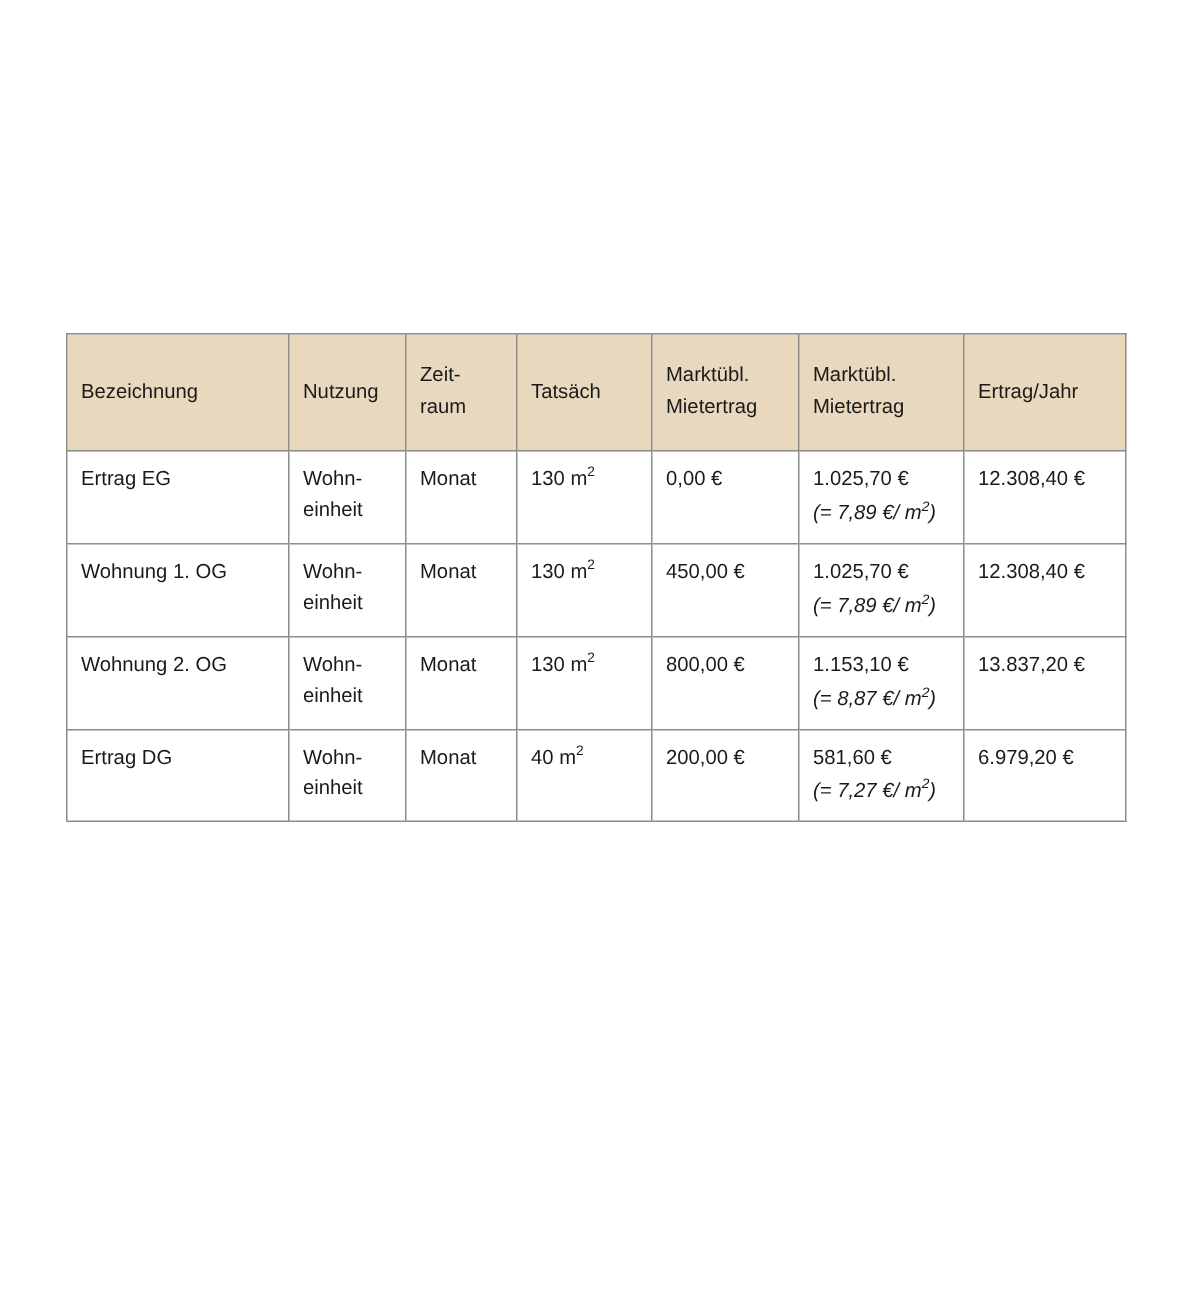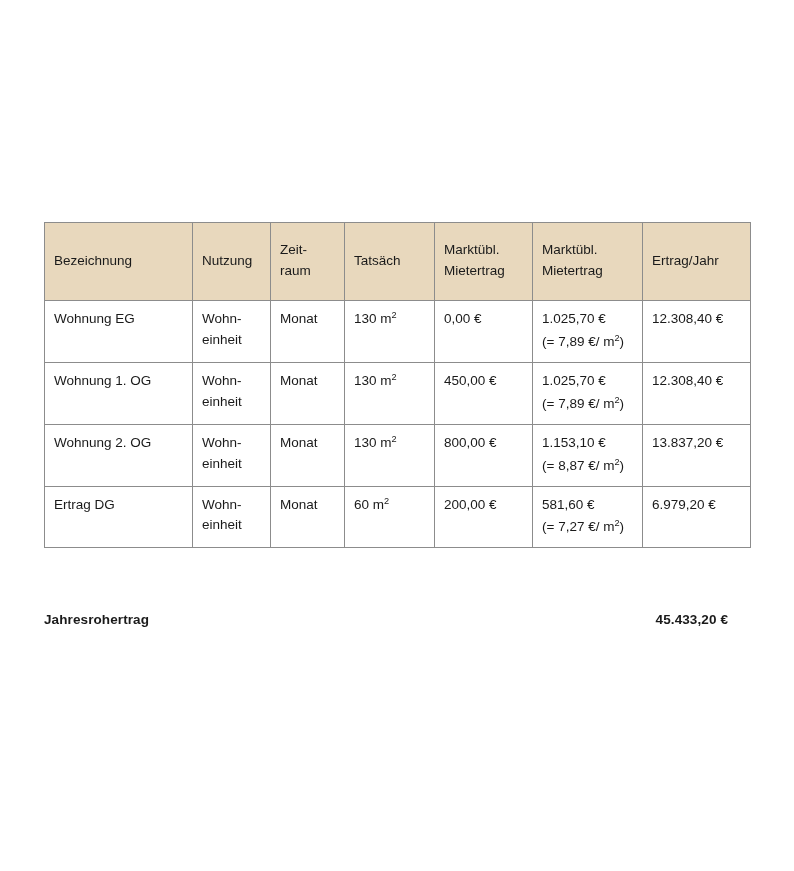--- a/index.html
+++ b/index.html
@@ -51,20 +51,21 @@
   .col-bez  { width: 148px; }
   .col-nutz { width:  78px; }
   .col-zeit { width:  74px; }
   .col-flae { width:  90px; }
   .col-tats { width:  98px; }
   .col-mark { width: 110px; }
   .col-ertr { width: 108px; }
 
   td.num-right { text-align: right; margin-top: 14px; }
   .sub-italic {
+    font-style: italic;
     display: block;
     margin-top: 2px;
     white-space: nowrap;
   }
   .hdr-two-line { display: block; }
   sup {
     font-size: 0.68em;
     vertical-align: super;
     line-height: 0;
   }
@@ -121,21 +122,21 @@
             <span class="hdr-two-line">Marktübl.</span>
             <span class="hdr-two-line">Mietertrag</span>
           </th>
           <th>
             <span class="hdr-two-line">Ertrag/Jahr</span>
           </th>
         </tr>
       </thead>
       <tbody>
         <tr>
-          <td>Wohnung EG</td>
+          <td>Ertrag EG</td>
           <td>
             <span class="hdr-two-line">Wohn-</span>
             <span class="hdr-two-line">einheit</span>
           </td>
           <td>Monat</td>
           <td><span>130</span>&nbsp;<span>m</span><sup>2</sup></td>
           <td>0,00 €</td>
           <td>
             <span>1.025,70 €</span>
             <span class="sub-italic"><span>(= 7,89 €/ m</span><sup>2</sup><span>)</span></span>
@@ -172,30 +173,26 @@
           </td>
           <td class="num-right">13.837,20 €</td>
         </tr>
         <tr>
           <td>Ertrag DG</td>
           <td>
             <span class="hdr-two-line">Wohn-</span>
             <span class="hdr-two-line">einheit</span>
           </td>
           <td>Monat</td>
-          <td><span>60</span>&nbsp;<span>m</span><sup>2</sup></td>
+          <td><span>40</span>&nbsp;<span>m</span><sup>2</sup></td>
           <td>200,00 €</td>
           <td>
             <span>581,60 €</span>
             <span class="sub-italic"><span>(= 7,27 €/ m</span><sup>2</sup><span>)</span></span>
           </td>
           <td class="num-right">6.979,20 €</td>
         </tr>
       </tbody>
     </table>
   </div>
 
-  <div class="totals">
-    <span class="label">Jahresrohertrag</span>
-    <span class="value">45.433,20 €</span>
-  </div>
 
 </div>
 
 </body></html>

